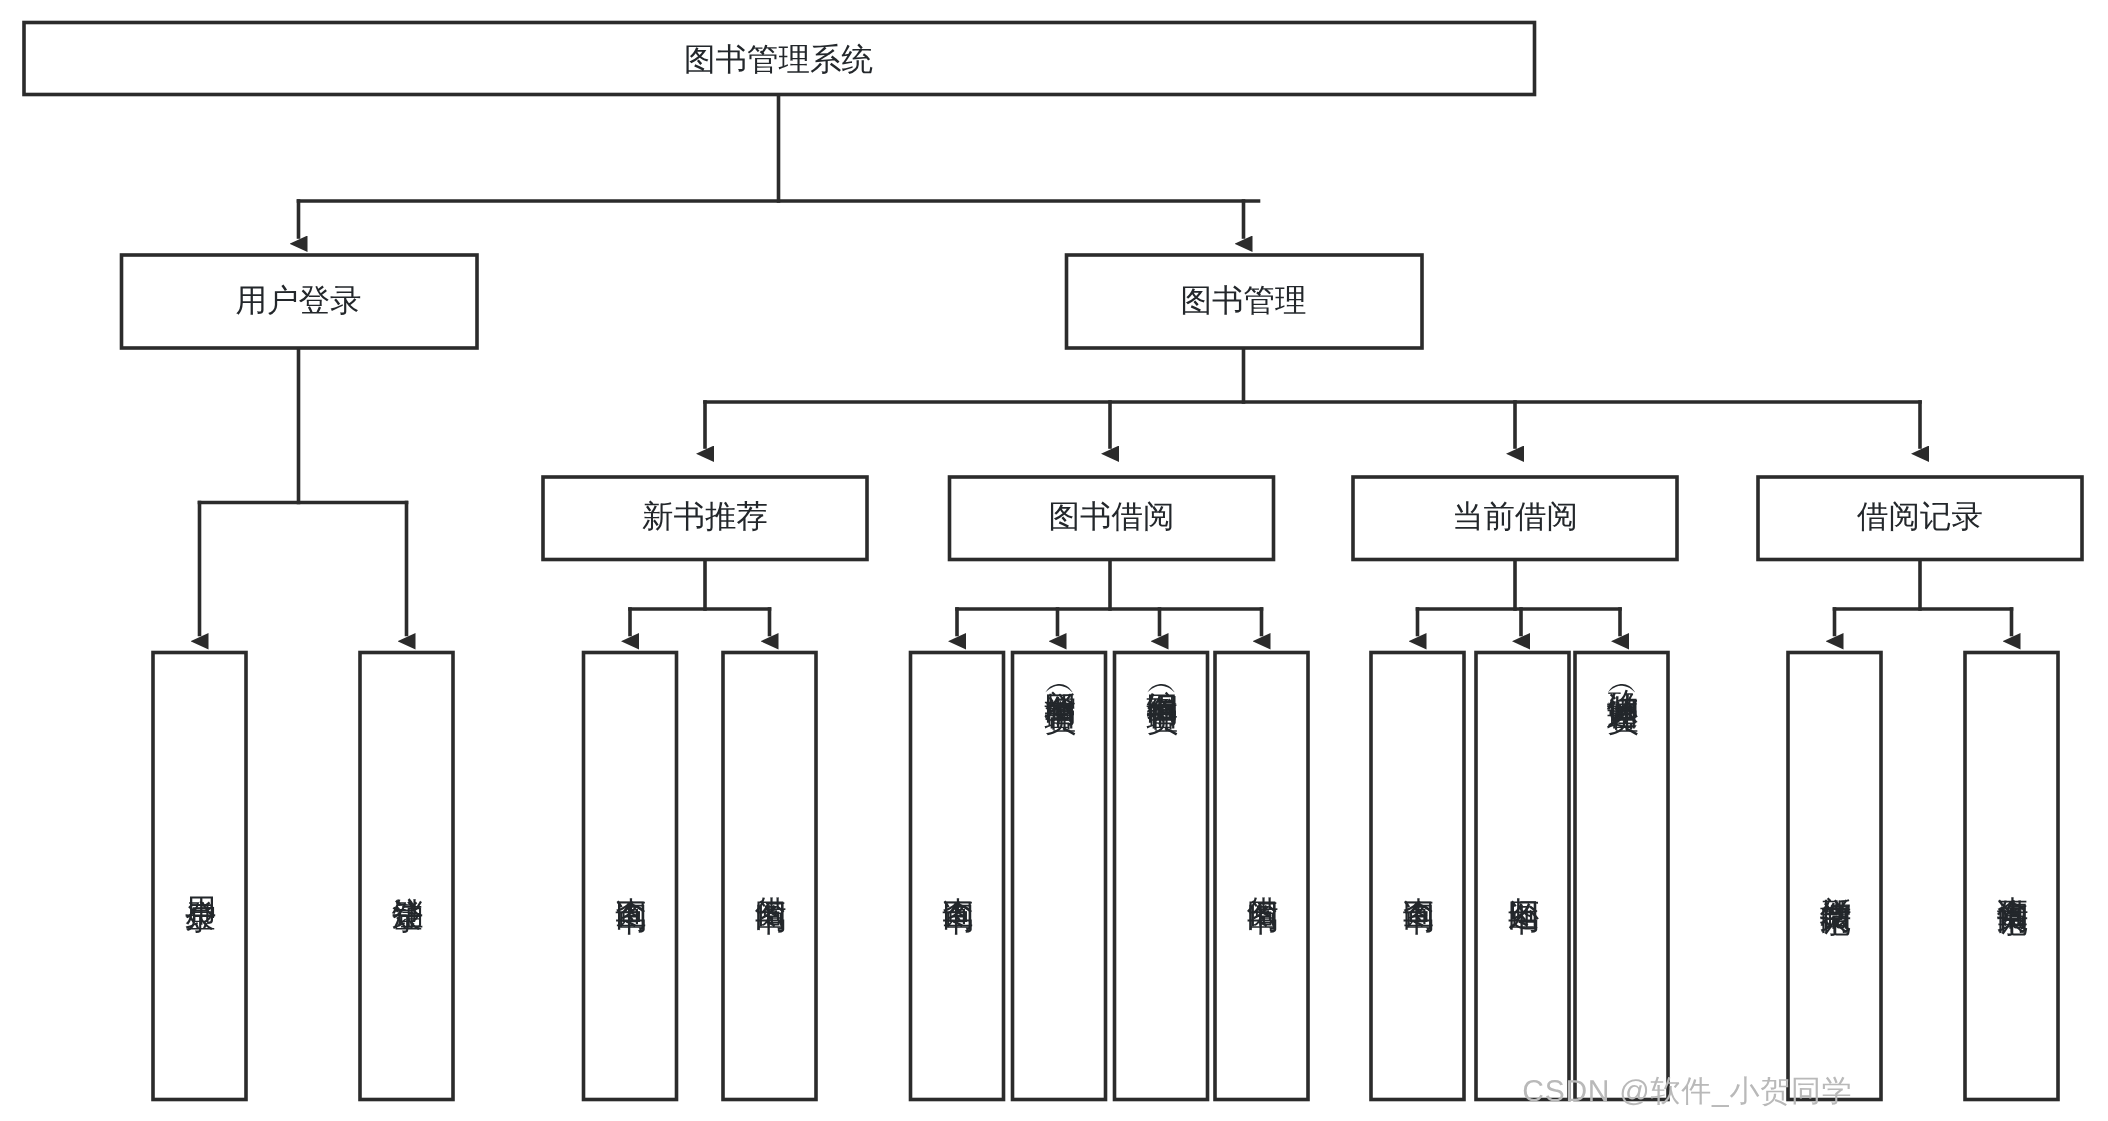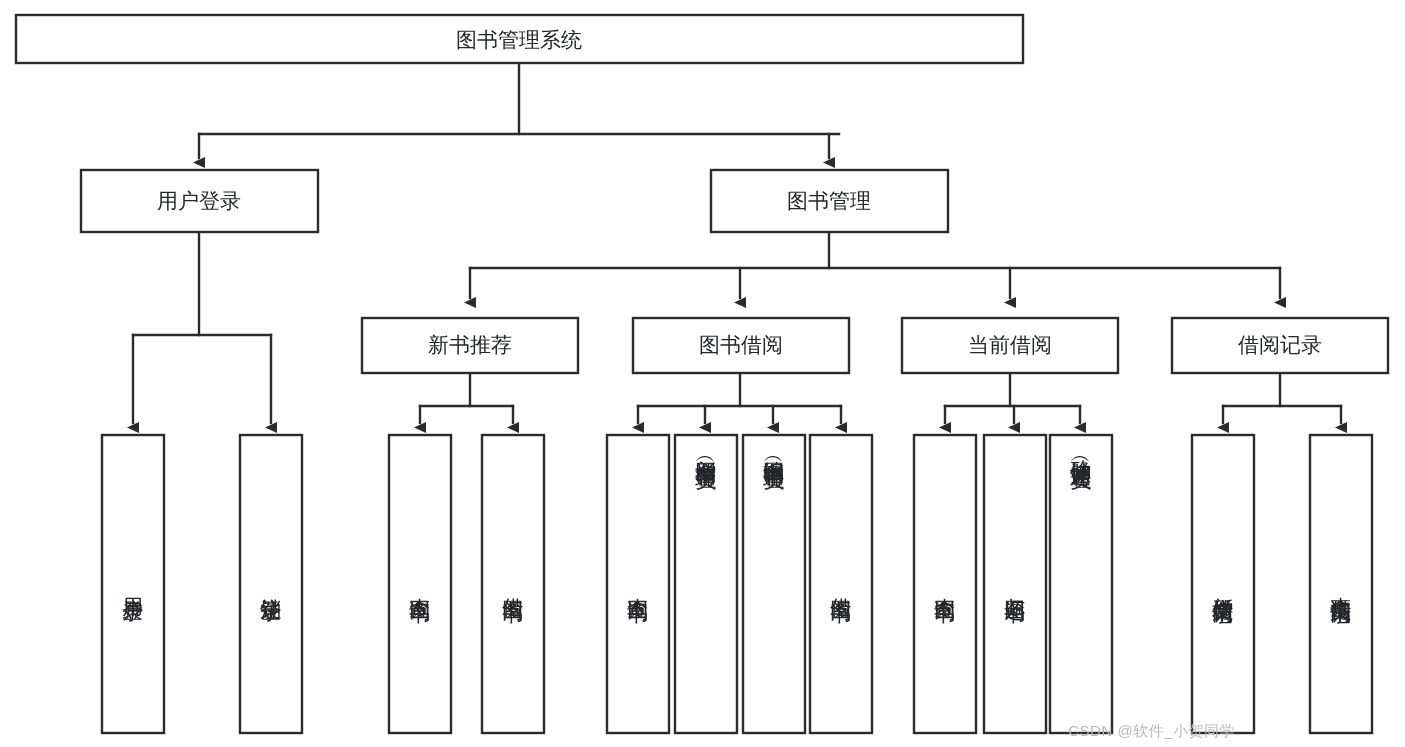--- a/index.html
+++ b/index.html
@@ -62,21 +62,21 @@
     color: #23272b;
     letter-spacing: 1.5px;
     white-space: nowrap;
     text-align: center;
   }
   .watermark {
     position: absolute;
     right: 10px;
     bottom: 6px;
     font-family: "Liberation Sans", "DejaVu Sans", sans-serif;
-    font-size: 15px;
+    font-size: 20px;
     color: #b9b9b9;
     letter-spacing: 0.5px;
     white-space: nowrap;
   }
 </style>
 </head>
 <body>
 
 <div id="diagram-root">
 

